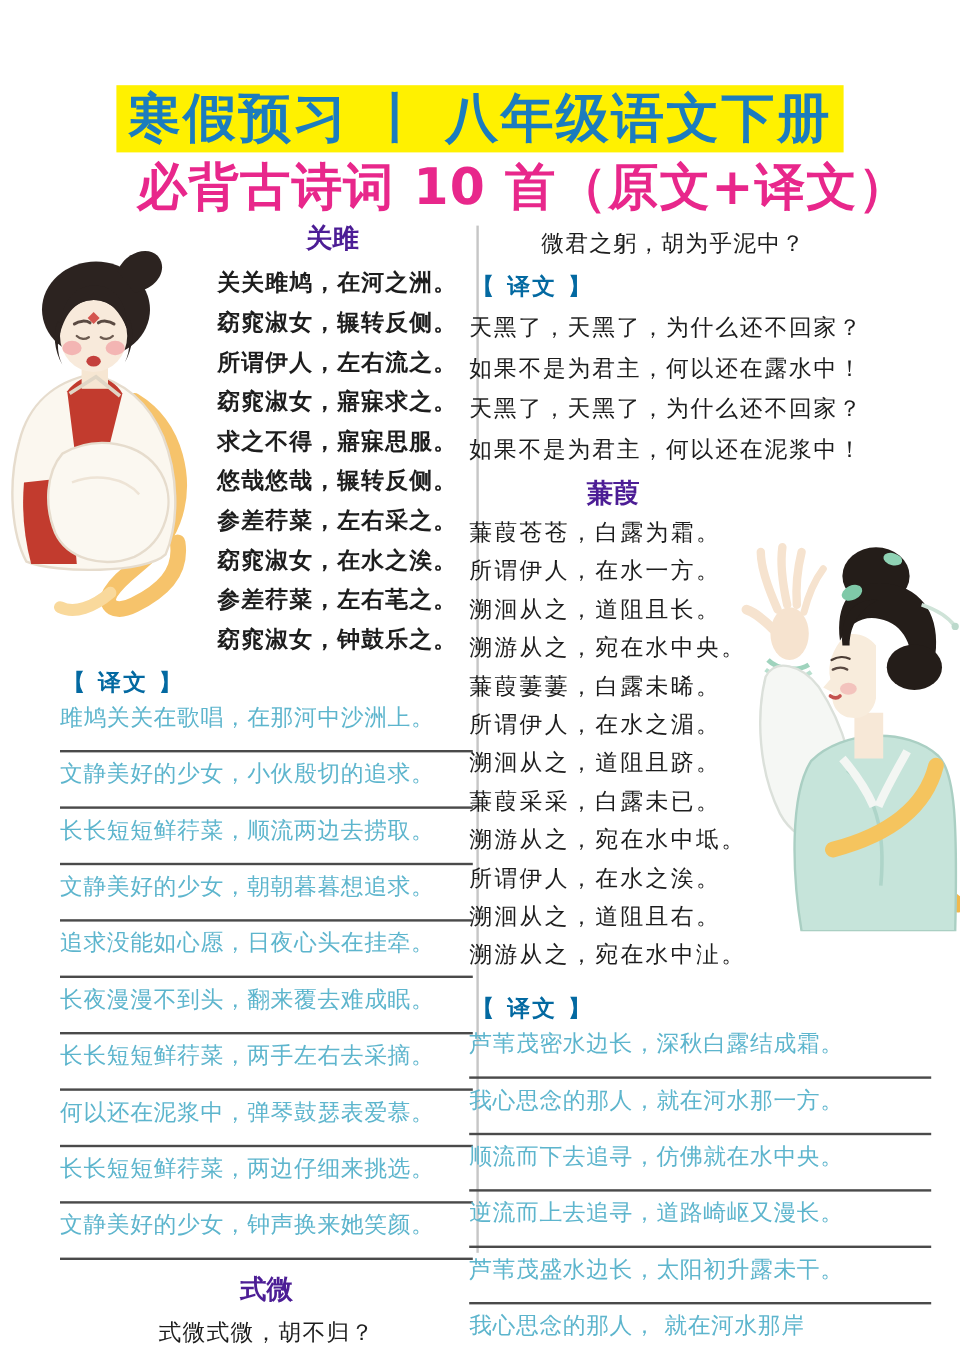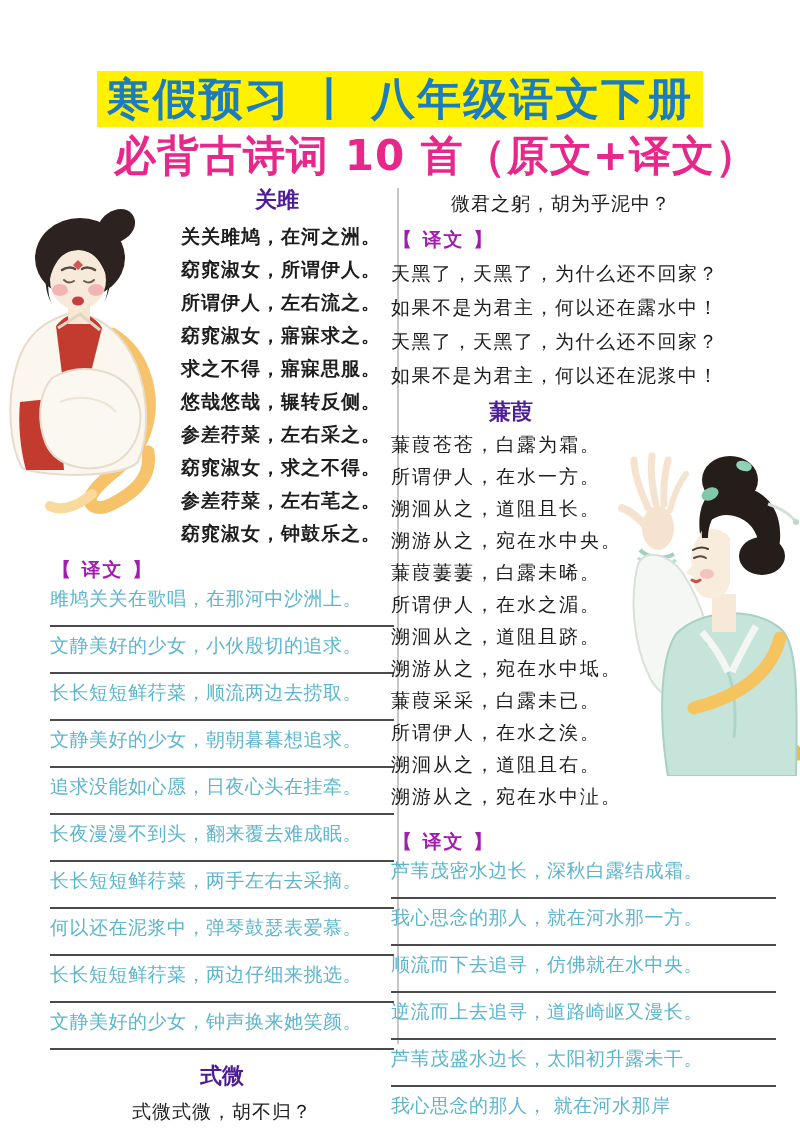--- a/index.html
+++ b/index.html
@@ -31,21 +31,21 @@
   .pt2 { margin:14px 0 6px 0; width:344px; }
   .pt3 { margin:8px 0 4px 0; width:240px; }
 
   .poem-line { font-size:19px; line-height:33px; letter-spacing:1px; white-space:nowrap; }
   .pb1 { margin-left:118px; width:226px; text-align:center;font-weight:bold; }
   .pb2 { width:344px; text-align:center; }
   .pb2 .poem-line { line-height:35px; }
   .pb3 .poem-line { line-height:32px; letter-spacing:2px; }
 
   .yiwen {
-    color:#a21caf; font-size:19px; font-weight:bold; line-height:22px;
+    color:#0369a1; font-size:19px; font-weight:bold; line-height:22px;
     letter-spacing:2px; margin:8px 0 6px 2px; white-space:nowrap;
   }
   .yw2 { margin-top:12px; }
   .yw3 { margin-top:18px; margin-bottom:6px; }
 
   .trans-block { margin-top:6px; }
   .trans-line {
     color:#5db5cd; font-size:19px; line-height:24px; letter-spacing:0.5px;
     border-bottom:2px solid #4a4a4a; padding-bottom:15px; margin-bottom:6px; white-space:nowrap;
   }
@@ -131,27 +131,27 @@
   </svg>
 
   <div class="divider"></div>
 
   <div class="col col-left">
 
     <div class="poem-title pt1">关雎</div>
 
     <div class="poem-block pb1">
         <div class="poem-line">关关雎鸠，在河之洲。</div>
-        <div class="poem-line">窈窕淑女，所谓伊人。</div>
+        <div class="poem-line">窈窕淑女，辗转反侧。</div>
         <div class="poem-line">所谓伊人，左右流之。</div>
         <div class="poem-line">窈窕淑女，寤寐求之。</div>
         <div class="poem-line">求之不得，寤寐思服。</div>
         <div class="poem-line">悠哉悠哉，辗转反侧。</div>
         <div class="poem-line">参差荇菜，左右采之。</div>
-        <div class="poem-line">窈窕淑女，求之不得。</div>
+        <div class="poem-line">窈窕淑女，在水之涘。</div>
         <div class="poem-line">参差荇菜，左右芼之。</div>
         <div class="poem-line">窈窕淑女，钟鼓乐之。</div>
       </div>
 
     <div class="yiwen">【 译文 】</div>
 
     <div class="trans-block">
         <div class="trans-line">雎鸠关关在歌唱，在那河中沙洲上。</div>
         <div class="trans-line">文静美好的少女，小伙殷切的追求。</div>
         <div class="trans-line">长长短短鲜荇菜，顺流两边去捞取。</div>
@@ -190,22 +190,22 @@
     <div class="poem-title pt3">蒹葭</div>
 
     <div class="poem-block pb3">
         <div class="poem-line">蒹葭苍苍，白露为霜。</div>
         <div class="poem-line">所谓伊人，在水一方。</div>
         <div class="poem-line">溯洄从之，道阻且长。</div>
         <div class="poem-line">溯游从之，宛在水中央。</div>
         <div class="poem-line">蒹葭萋萋，白露未晞。</div>
         <div class="poem-line">所谓伊人，在水之湄。</div>
         <div class="poem-line">溯洄从之，道阻且跻。</div>
+        <div class="poem-line">蒹葭采采，白露未已。</div>
         <div class="poem-line">溯游从之，宛在水中坻。</div>
-        <div class="poem-line">蒹葭采采，白露未已。</div>
         <div class="poem-line">所谓伊人，在水之涘。</div>
         <div class="poem-line">溯洄从之，道阻且右。</div>
         <div class="poem-line">溯游从之，宛在水中沚。</div>
       </div>
 
     <div class="yiwen yw3">【 译文 】</div>
 
     <div class="trans-block">
         <div class="trans-line">芦苇茂密水边长，深秋白露结成霜。</div>
         <div class="trans-line">我心思念的那人，就在河水那一方。</div>

